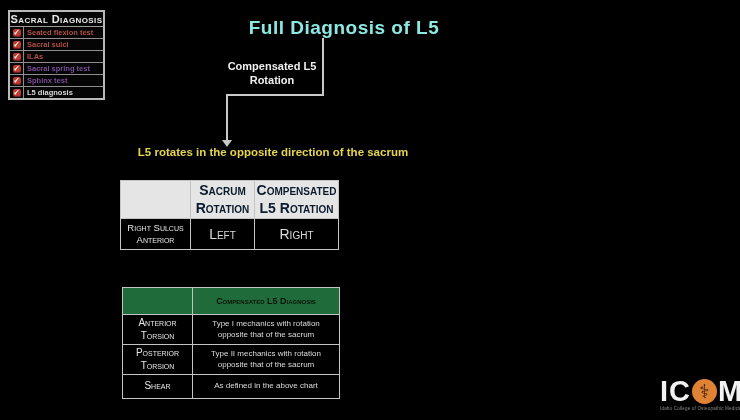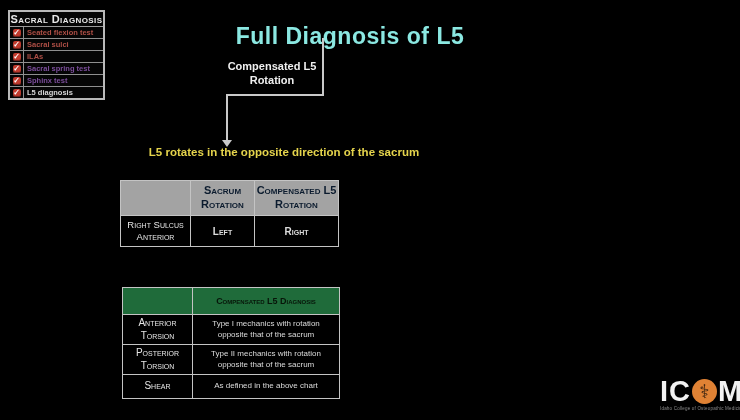--- a/index.html
+++ b/index.html
@@ -23,56 +23,56 @@
   .cl-checkcell{width:13px;height:100%;border-right:1px solid #8f8f8f;display:flex;align-items:center;justify-content:center;flex:0 0 13px;}
   .cl-check{
     width:8px;height:8px;background:#c23b2e;border-radius:2px;
     color:#fff;font-size:8px;line-height:8px;text-align:center;font-weight:bold;
     box-shadow:inset 0 -1px 1px rgba(0,0,0,.5);
   }
   .cl-label{font-size:7.5px;padding-left:3px;white-space:nowrap;font-weight:bold;}
 
   
   .title{
-    position:absolute;left:0;top:5px;width:664px;margin:18px;text-align:center;
-    font-size:23px;font-weight:bold;color:#8be8e2;letter-spacing:.5px;
+    position:absolute;left:0;top:5px;width:664px;margin:12px;text-align:center;
+    font-size:19px;font-weight:bold;color:#8be8e2;letter-spacing:.5px;
   }
 
   
   .conn{position:absolute;background:#c9c9c9;}
   .conn-v1{left:322px;top:38px;width:2px;height:57px;}
   .conn-h1{left:226px;top:94px;width:98px;height:2px;}
   .conn-v2{left:226px;top:94px;width:2px;height:47px;}
   .arrowhead{
     position:absolute;left:222px;top:140px;width:0;height:0;
     border-left:5px solid transparent;border-right:5px solid transparent;
     border-top:7px solid #c9c9c9;
   }
   .flow-label{
     position:absolute;left:220px;top:60px;width:104px;text-align:center;
     color:#efefef;font-size:11px;font-weight:bold;line-height:1.25;
   }
 
   
   .note{
-    position:absolute;left:118px;top:146px;width:332px;text-align:center;
+    position:absolute;left:107px;top:146px;width:332px;text-align:center;
     color:#e5d44c;font-size:11.5px;font-weight:bold;line-height:1.2;
   }
 
   
   table{border-collapse:collapse;table-layout:fixed;}
   td,th{border:1px solid #c4c4c4;overflow:hidden;}
 
   .t1{position:absolute;left:120px;top:180px;width:218px;}
   .t1 th{
-    background:#a3a3a3;color:#0b1b2e;font-variant:small-caps;
-    font-size:11px;font-weight:bold;height:32px;line-height:1.25;text-align:center;
+    background:#e5e5e5;color:#0b1b2e;font-variant:small-caps;
+    font-size:14px;font-weight:bold;height:32px;line-height:1.25;text-align:center;
   }
   .t1 .rowlabel{color:#e6e6e6;font-variant:small-caps;font-size:9.5px;height:28px;text-align:center;line-height:1.25;}
-  .t1 .val{color:#dcdcdc;font-variant:small-caps;font-size:10px;text-align:center;font-weight:bold;}
+  .t1 .val{color:#dcdcdc;font-variant:small-caps;font-size:14px;text-align:center;}
 
   .t2{position:absolute;left:122px;top:287px;width:217px;}
   .t2 th{
     background:#1f6b3a;color:#071509;font-variant:small-caps;
     font-size:9px;font-weight:bold;height:24px;text-align:center;
   }
   .t2 .rowlabel{color:#e6e6e6;font-variant:small-caps;font-size:10px;text-align:center;line-height:1.25;}
   .t2 .desc{color:#dcdcdc;font-size:8px;text-align:center;line-height:1.35;padding:2px 16px;}
   .t2 .r1,.t2 .r2{height:30px;}
   .t2 .r3{height:24px;}

